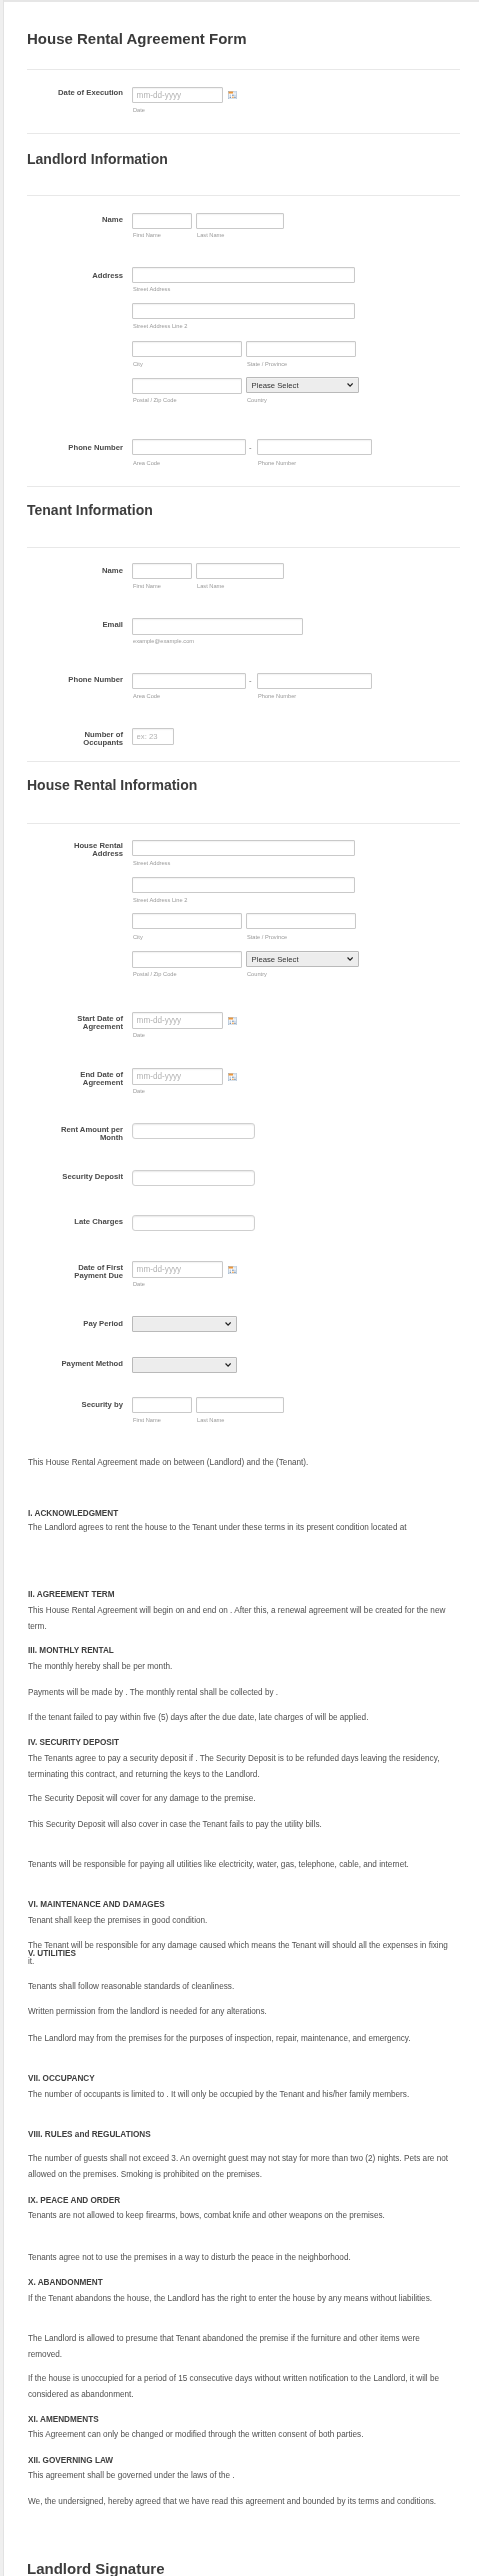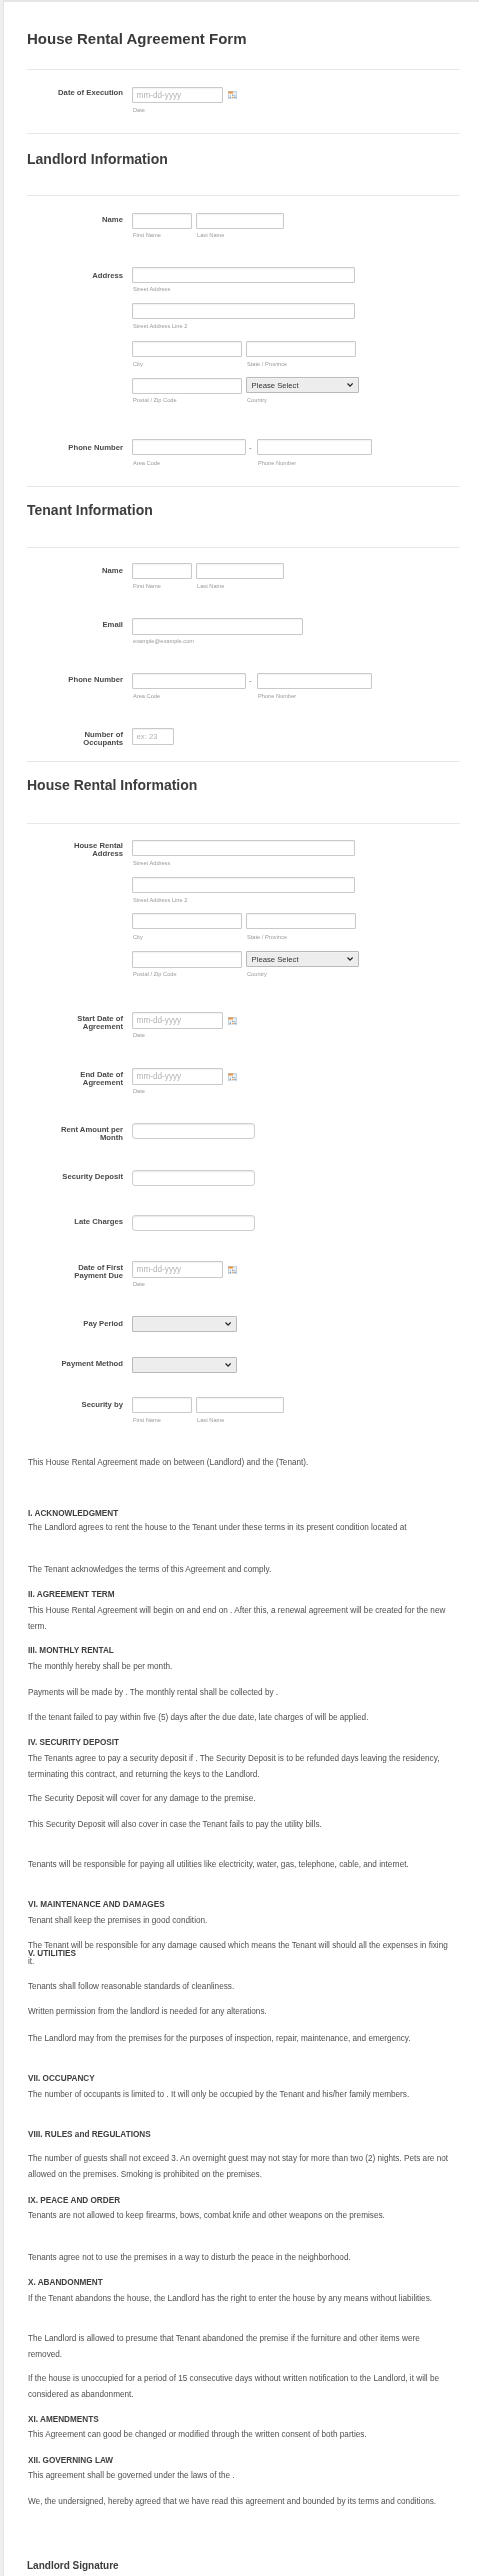--- a/index.html
+++ b/index.html
@@ -21,21 +21,21 @@
   .rounded{border-radius:3.1px;box-shadow:inset 0 1px 1.5px rgba(0,0,0,.09);border-color:#cfcfcf;}
   .sub{position:absolute;font-size:5.7px;color:#9a9a9a;}
   .dash{position:absolute;font-size:7.7px;color:#666;}
   .sel{position:absolute;height:16px;background:#ededed;border:0.5px solid #b9b9b9;border-radius:1px;
        display:flex;align-items:center;justify-content:space-between;padding:0 4.6px;cursor:default;
        box-shadow:inset 0 0.5px 0 rgba(255,255,255,.6);}
   .sel span{font-size:7.7px;color:#333;}
   .calicon{position:absolute;width:8.8px;height:8.2px;display:block;cursor:pointer;}
   .para{position:absolute;left:28px;width:423px;font-size:8.2px;line-height:15.5px;color:#4f4f4f;}
   .para.bold{font-weight:bold;color:#3e3e3e;}
-  .siglabel{position:absolute;left:27px;font-size:10px;font-weight:bold;color:#3d3d3d;}
+  .siglabel{position:absolute;left:27px;font-size:15px;font-weight:bold;color:#3d3d3d;}
 </style>
 </head>
 <body>
 
 <div id="page">
   <div class="edge-top"></div>
   <div class="edge-left"></div>
 
   <div class="title">House Rental Agreement Form</div>
   <div class="hr" style="top:69px"></div>
@@ -215,21 +215,20 @@
 
   <div class="lbl" style="top:1401px">Security by</div>
   <input class="inp" style="left: 132px; top: 1397px; width: 60px;">
   <input class="inp" style="left: 196px; top: 1397px; width: 88px;">
   <div class="sub" style="left:133px;top:1417px">First Name</div>
   <div class="sub" style="left:197px;top:1417px">Last Name</div>
 
   <div class="para" style="top:1455px">This House Rental Agreement made on between (Landlord) and the (Tenant).</div>
   <div class="para bold" style="top:1506px">I. ACKNOWLEDGMENT</div>
   <div class="para" style="top:1520px">The Landlord agrees to rent the house to the Tenant under these terms in its present condition located at</div>
-  <div class="para" style="top:1562px">The Tenant acknowledges the terms of this Agreement and comply.</div>
   <div class="para bold" style="top:1587px">II. AGREEMENT TERM</div>
   <div class="para" style="top:1603px">This House Rental Agreement will begin on and end on . After this, a renewal agreement will be created for the new term.</div>
   <div class="para bold" style="top:1643px">III. MONTHLY RENTAL</div>
   <div class="para" style="top:1659px">The monthly hereby shall be per month.</div>
   <div class="para" style="top:1685px">Payments will be made by . The monthly rental shall be collected by .</div>
   <div class="para" style="top:1710px">If the tenant failed to pay within five (5) days after the due date, late charges of will be applied.</div>
   <div class="para bold" style="top:1735px">IV. SECURITY DEPOSIT</div>
   <div class="para" style="top:1751px">The Tenants agree to pay a security deposit if . The Security Deposit is to be refunded days leaving the residency, terminating this contract, and returning the keys to the Landlord.</div>
   <div class="para" style="top:1791px">The Security Deposit will cover for any damage to the premise.</div>
   <div class="para" style="top:1817px">This Security Deposit will also cover in case the Tenant fails to pay the utility bills.</div>
@@ -246,21 +245,21 @@
   <div class="para bold" style="top:2127px">VIII. RULES and REGULATIONS</div>
   <div class="para" style="top:2151px">The number of guests shall not exceed 3. An overnight guest may not stay for more than two (2) nights. Pets are not allowed on the premises. Smoking is prohibited on the premises.</div>
   <div class="para bold" style="top:2193px">IX. PEACE AND ORDER</div>
   <div class="para" style="top:2208px">Tenants are not allowed to keep firearms, bows, combat knife and other weapons on the premises.</div>
   <div class="para" style="top:2250px">Tenants agree not to use the premises in a way to disturb the peace in the neighborhood.</div>
   <div class="para bold" style="top:2275px">X. ABANDONMENT</div>
   <div class="para" style="top:2291px">If the Tenant abandons the house, the Landlord has the right to enter the house by any means without liabilities.</div>
   <div class="para" style="top:2331px">The Landlord is allowed to presume that Tenant abandoned the premise if the furniture and other items were removed.</div>
   <div class="para" style="top:2371px">If the house is unoccupied for a period of 15 consecutive days without written notification to the Landlord, it will be considered as abandonment.</div>
   <div class="para bold" style="top:2412px">XI. AMENDMENTS</div>
-  <div class="para" style="top:2427px">This Agreement can good be changed or modified through the written consent of both parties.</div>
+  <div class="para" style="top:2427px">This Agreement can only be changed or modified through the written consent of both parties.</div>
   <div class="para bold" style="top:2453px">XII. GOVERNING LAW</div>
   <div class="para" style="top:2468px">This agreement shall be governed under the laws of the .</div>
   <div class="para" style="top:2494px">We, the undersigned, hereby agreed that we have read this agreement and bounded by its terms and conditions.</div>
 
   <div class="siglabel" style="top:2560px">Landlord Signature</div>
 
 </div>
 
 
 </body></html>

